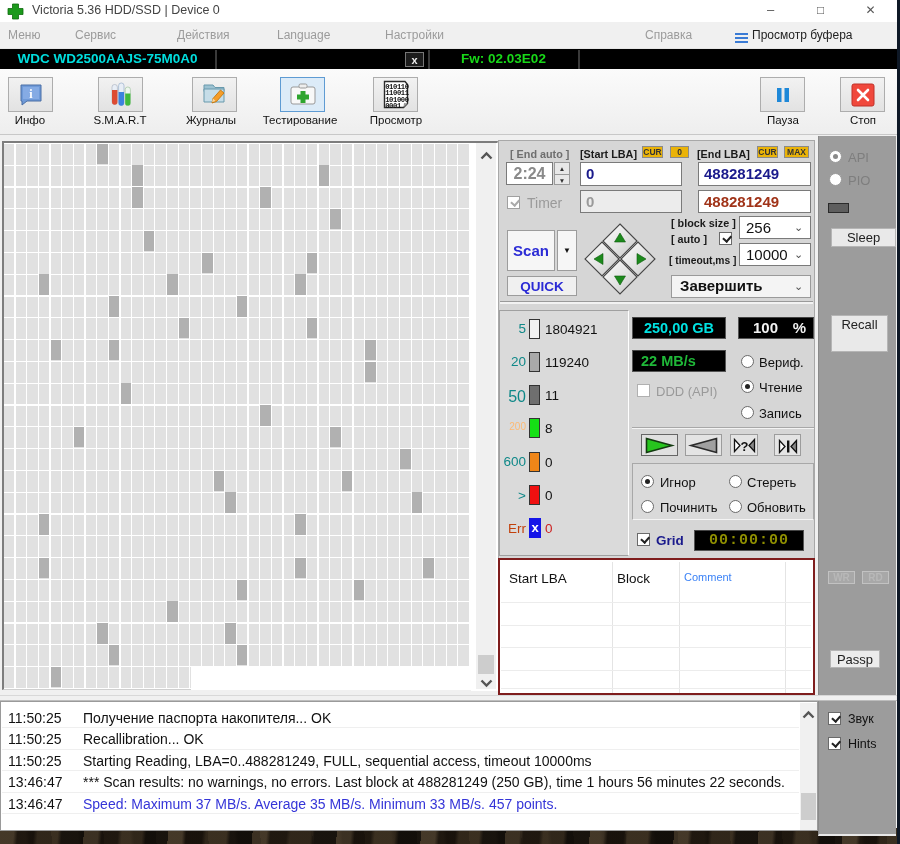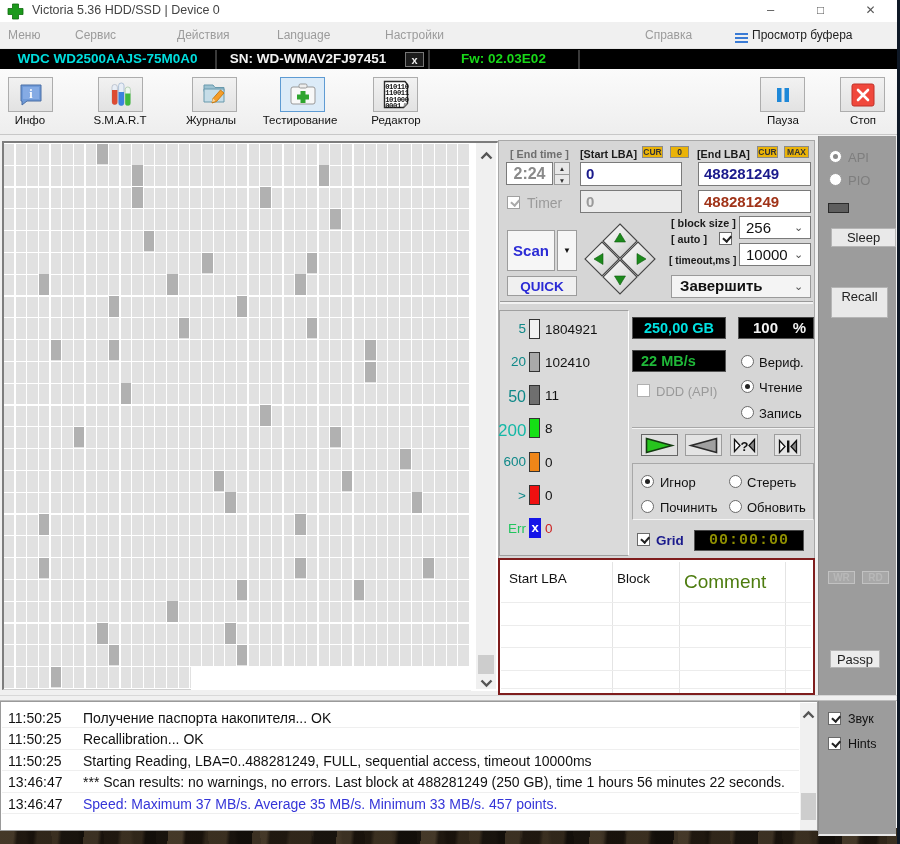--- a/index.html
+++ b/index.html
@@ -103,21 +103,20 @@
 <rect x="0" y="1" width="13" height="2" fill="#3a7bd5"></rect>
 <rect x="0" y="5" width="13" height="2" fill="#3a7bd5"></rect>
 <rect x="0" y="9" width="13" height="2" fill="#3a7bd5"></rect>
 </svg></div>
   <div class="mi" style="left:752px;color:#222">Просмотр буфера</div>
 </div>
 
 <div id="devbar">
   <div class="dsec" style="left:0;width:215px;color:#00dede">WDC WD2500AAJS-75M0A0</div>
   <div class="dsep" style="left:215px"></div>
-  <div class="dsec" style="left:217px;width:182px;color:#f2f2f2">SN: WD-WMAV2FJ97451</div>
   <div class="abs" style="left:405px;top:3px;width:19px;height:15px;border:1px solid #777;background:#1c1c1c;color:#eee;font-size:11px;font-weight:bold;text-align:center;line-height:14px">x</div>
   <div class="dsep" style="left:428px"></div>
   <div class="dsec" style="left:430px;width:147px;color:#18d818">Fw: 02.03E02</div>
   <div class="dsep" style="left:578px"></div>
 </div>
 
 <div id="toolbar">
   <div class="tbtn" style="left:8px">
       <svg width="26" height="24" viewBox="0 0 26 24">
 <path d="M3 2 h20 v16 h-14 l-5 4 v-4 h-1 z" fill="#6f9ad8" stroke="#4a6fa5" stroke-width="1"></path>
@@ -157,21 +156,21 @@
   <div class="tbtn" style="left:373px">
       <svg width="27" height="29" viewBox="0 0 27 29">
 <path d="M2.5 1.5 h20.5 l2.5 3 v19 l-4 4 h-19 z" fill="#fff" stroke="#2a2a2a" stroke-width="1.4"></path>
 <path d="M25.5 23.5 l-4 4 l0.5 -4.5 z" fill="#999"></path>
 <text x="3.2" y="8.5" font-size="7.2" font-weight="bold" fill="#111" font-family="Liberation Mono,monospace" letter-spacing="-0.4">010110</text>
 <text x="3.2" y="15" font-size="7.2" font-weight="bold" fill="#111" font-family="Liberation Mono,monospace" letter-spacing="-0.4">110011</text>
 <text x="3.2" y="21.5" font-size="7.2" font-weight="bold" fill="#111" font-family="Liberation Mono,monospace" letter-spacing="-0.4">101000</text>
 <text x="3.2" y="27.5" font-size="7.2" font-weight="bold" fill="#111" font-family="Liberation Mono,monospace" letter-spacing="-0.4">0001</text>
 </svg>
     </div>
-  <div class="tlbl" style="left:341px">Редактор</div>
+  <div class="tlbl" style="left:341px">Просмотр</div>
   <div class="tbtn" style="left:760px">
       <svg width="20" height="20" viewBox="0 0 20 20">
 <rect x="4" y="3" width="4.5" height="14" fill="#1e88d8"></rect>
 <rect x="11.5" y="3" width="4.5" height="14" fill="#1e88d8"></rect>
 </svg>
     </div>
   <div class="tlbl" style="left:728px">Пауза</div>
   <div class="tbtn" style="left:840px">
       <svg width="24" height="24" viewBox="0 0 24 24">
 <rect x="1" y="1" width="22" height="22" rx="2" fill="#f0483c" stroke="#c03028" stroke-width="1"></rect>
@@ -236,21 +235,21 @@
         </svg></div>
     <div class="sbarrow" style="top:531px;left:2px"><svg width="15" height="10" viewBox="0 0 15 10">
           <path d="M2.5 2.5 L7.5 7.5 L12.5 2.5" fill="none" stroke="#555" stroke-width="2.4"></path>
         </svg></div>
     <div class="sbthumb" style="top:512px;height:19px;left:2px;width:16px"></div>
   </div>
 </div>
 
 <div id="ctrl">
 
-  <div class="glbl" style="left:11px;top:7px">[ End time ]</div>
+  <div class="glbl" style="left:11px;top:7px">[ End auto ]</div>
   <div class="blbl" style="left:81px;top:7px">[Start LBA]</div>
   <div class="minibtn" style="left:143px;top:5px;width:21px">CUR</div>
   <div class="minibtn" style="left:171px;top:5px;width:19px">0</div>
   <div class="blbl" style="left:198px;top:7px">[End LBA]</div>
   <div class="minibtn" style="left:258px;top:5px;width:21px">CUR</div>
   <div class="minibtn" style="left:285px;top:5px;width:25px">MAX</div>
 
   <div class="inp" style="left:7px;top:21px;width:47px;height:23px;color:#8a8a8a;font-size:16px;text-align:center;line-height:21px">2:24</div>
   <div class="abs" style="left:55px;top:21px;width:16px;height:23px;border:1px solid #9a9a9a;background:#e8e8e8">
      <div style="font-size:6.5px;text-align:center;color:#333;line-height:11px">▲</div>
@@ -305,39 +304,39 @@
 </svg>
 
 <div class="abs" style="left:499px;top:310px;width:130px;height:246px;background:#dadada;border:1px solid #a0a0a0;border-right:1px solid #fff"></div>
 <div class="abs" style="right:0px;top:318.5px;font-size:13px;color:#1a8a8a;text-align:right;left:498px;width:28px"></div>
 <div class="abs" style="left:498px;top:321.0px;width:28px;font-size:13.5px;color:#0f8888;text-align:right">5</div>
 <div class="abs" style="left:529px;top:318.5px;width:11px;height:20px;background:#f2f2f2;border:1px solid #333"></div>
 <div class="abs" style="left:545px;top:321.5px;font-size:13.5px;color:#111">1804921</div>
 <div class="abs" style="right:0px;top:351.8px;font-size:13px;color:#1a8a8a;text-align:right;left:498px;width:28px"></div>
 <div class="abs" style="left:498px;top:354.3px;width:28px;font-size:13.5px;color:#0f8888;text-align:right">20</div>
 <div class="abs" style="left:529px;top:351.8px;width:11px;height:20px;background:#a9a9a9;border:1px solid #333"></div>
-<div class="abs" style="left:545px;top:354.8px;font-size:13.5px;color:#111">102410</div>
+<div class="abs" style="left:545px;top:354.8px;font-size:13.5px;color:#111">119240</div>
 <div class="abs" style="right:0px;top:385.1px;font-size:13px;color:#1a8a8a;text-align:right;left:498px;width:28px"></div>
 <div class="abs" style="left:498px;top:387.6px;width:28px;font-size:16px;color:#0f8888;text-align:right">50</div>
 <div class="abs" style="left:529px;top:385.1px;width:11px;height:20px;background:#6f6f6f;border:1px solid #333"></div>
 <div class="abs" style="left:545px;top:388.1px;font-size:13.5px;color:#111">11</div>
 <div class="abs" style="right:0px;top:418.4px;font-size:13px;color:#1a8a8a;text-align:right;left:498px;width:28px"></div>
-<div class="abs" style="left:498px;top:420.9px;width:28px;font-size:17px;color:#14b8a6;text-align:right">200</div>
+<div class="abs" style="left:498px;top:420.9px;width:28px;font-size:10px;color:#fdba74;text-align:right">200</div>
 <div class="abs" style="left:529px;top:418.4px;width:11px;height:20px;background:#15e015;border:1px solid #333"></div>
 <div class="abs" style="left:545px;top:421.4px;font-size:13.5px;color:#111">8</div>
 <div class="abs" style="right:0px;top:451.7px;font-size:13px;color:#1a8a8a;text-align:right;left:498px;width:28px"></div>
 <div class="abs" style="left:498px;top:454.2px;width:28px;font-size:13.5px;color:#0f8888;text-align:right">600</div>
 <div class="abs" style="left:529px;top:451.7px;width:11px;height:20px;background:#f08618;border:1px solid #333"></div>
 <div class="abs" style="left:545px;top:454.7px;font-size:13.5px;color:#111">0</div>
 <div class="abs" style="right:0px;top:485.0px;font-size:13px;color:#1a8a8a;text-align:right;left:498px;width:28px"></div>
 <div class="abs" style="left:498px;top:487.5px;width:28px;font-size:13.5px;color:#0f8888;text-align:right">&gt;</div>
 <div class="abs" style="left:529px;top:485.0px;width:11px;height:20px;background:#f01010;border:1px solid #333"></div>
 <div class="abs" style="left:545px;top:488.0px;font-size:13.5px;color:#111">0</div>
 <div class="abs" style="right:0px;top:518.3px;font-size:13px;color:#1a8a8a;text-align:right;left:498px;width:28px"></div>
-<div class="abs" style="left:498px;top:520.8px;width:28px;font-size:13.5px;color:#22c55e;text-align:right">Err</div>
+<div class="abs" style="left:498px;top:520.8px;width:28px;font-size:13.5px;color:#c2410c;text-align:right">Err</div>
 <div class="abs" style="left:529px;top:518.3px;width:12px;height:20px;background:#1414e8;color:#fff;font-weight:bold;font-size:13px;text-align:center;line-height:19px">x</div>
 <div class="abs" style="left:545px;top:521.3px;font-size:13.5px;color:#cc2222">0</div>
 <div class="lcd" style="left:632px;top:317px;width:94px;height:22px;color:#00e2e2;text-align:center;line-height:20px">250,00 GB</div>
 <div class="lcd" style="left:738px;top:317px;width:76px;height:22px;color:#f2f2f2;font-size:15px">
     <span style="position:absolute;left:14px;top:1px">100</span>
     <span style="position:absolute;right:7px;top:1px">%</span>
   </div>
 <div class="lcd" style="left:632px;top:350px;width:94px;height:22px;color:#1fb838;line-height:20px;padding-left:8px">22 MB/s</div>
 <div class="radio" style="left:741px;top:355px"></div>
 <div class="rlbl" style="left:759px;top:355px">Вериф.</div>
@@ -377,39 +376,39 @@
 <div class="radio" style="left:729px;top:500px"></div>
 <div class="rlbl" style="left:747px;top:500px">Обновить</div>
 
 <div class="cb ck" style="left:637px;top:533px"></div>
 <div class="rlbl" style="left:656px;top:533px;color:#1a1a8c;font-weight:bold;font-size:13.5px">Grid</div>
 <div class="lcd" style="left:694px;top:530px;width:110px;height:21px;color:#8f8f00;font-family:'Liberation Mono',monospace;font-size:15px;font-weight:bold;text-align:center;line-height:19px;letter-spacing:1px">00:00:00</div>
 
 <div id="tbl">
   <div class="abs" style="left:9px;top:11px;font-size:13.5px;color:#111">Start LBA</div>
   <div class="abs" style="left:117px;top:11px;font-size:13.5px;color:#111">Block</div>
-  <div class="abs" style="left:184px;top:11px;font-size:19px;color:#4d7c0f">Comment</div>
+  <div class="abs" style="left:184px;top:11px;font-size:11px;color:#3b82f6">Comment</div>
   <div class="abs" style="left:112px;top:2px;width:1px;height:131px;background:#e4e4e4"></div>
   <div class="abs" style="left:179px;top:2px;width:1px;height:131px;background:#e4e4e4"></div>
   <div class="abs" style="left:285px;top:2px;width:1px;height:131px;background:#e4e4e4"></div>
   <div class="abs" style="left:1px;top:42px;width:310px;height:1px;background:#ececec"></div>
   <div class="abs" style="left:1px;top:65px;width:310px;height:1px;background:#ececec"></div>
   <div class="abs" style="left:1px;top:87px;width:310px;height:1px;background:#ececec"></div>
   <div class="abs" style="left:1px;top:110px;width:310px;height:1px;background:#ececec"></div>
   <div class="abs" style="left:1px;top:128px;width:310px;height:1px;background:#ececec"></div>
 </div>
 
 <div id="sidebar"></div>
 <div class="radio gray on" style="left:829px;top:150px"></div>
 <div class="rlbl" style="left:848px;top:150px;color:#7e7e7e">API</div>
 <div class="radio gray" style="left:829px;top:173px"></div>
 <div class="rlbl" style="left:848px;top:173px;color:#7e7e7e">PIO</div>
 <div class="abs" style="left:828px;top:203px;width:21px;height:10px;background:#5e5e5e;border:1px solid #2a2a2a"></div>
 <div class="sbtn" style="left:831px;top:228px;width:65px;height:19px;line-height:18px">Sleep</div>
-<div class="sbtn" style="left:831px;top:287px;width:57px;height:31px;line-height:18px">Recall</div>
+<div class="sbtn" style="left:831px;top:315px;width:57px;height:37px;line-height:18px">Recall</div>
 <div class="sbtn" style="left:828px;top:571px;width:27px;height:13px;font-size:10px;color:#b8b8b8;border-color:#c2c2c2;background:#a8a8a8;font-weight:bold;line-height:12px">WR</div>
 <div class="sbtn" style="left:862px;top:571px;width:27px;height:13px;font-size:10px;color:#b8b8b8;border-color:#c2c2c2;background:#a8a8a8;font-weight:bold;line-height:12px">RD</div>
 <div class="sbtn" style="left:830px;top:650px;width:50px;height:18px;line-height:17px;background:#ececec">Passp</div>
 <div class="cb ck" style="left:828px;top:712px"></div>
 <div class="rlbl" style="left:848px;top:712px;font-size:12.5px">Звук</div>
 <div class="cb ck" style="left:828px;top:737px"></div>
 <div class="rlbl" style="left:848px;top:737px;font-size:12.5px">Hints</div>
 
 <div id="split"></div>
 

